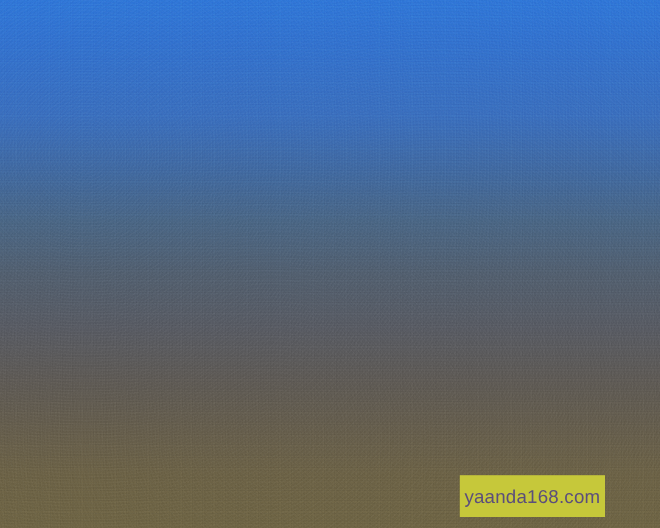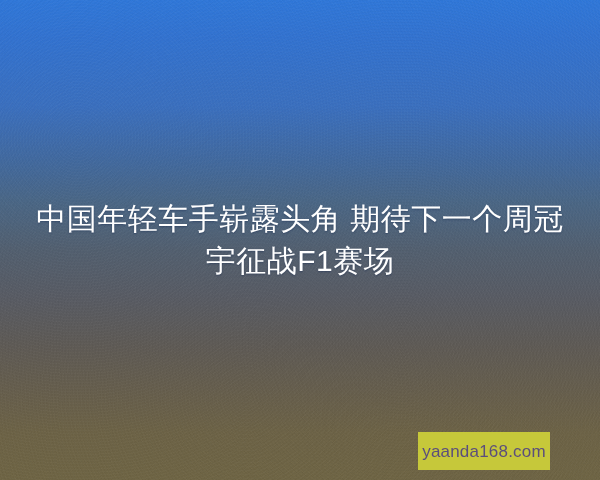--- a/index.html
+++ b/index.html
@@ -100,22 +100,18 @@
 </style>
 </head>
 <body>
 
 <div id="stage">
 
   <div class="bg-gradient"></div>
   <div class="bg-noise"></div>
   <div class="bg-noise2"></div>
 
-  <div class="headline">
-    <span class="headline-line">中国年轻车手崭露头角 期待下一个周冠</span>
-    <span class="headline-line">宇征战F1赛场</span>
-  </div>
 
   <div class="watermark">
     <span class="watermark-text">yaanda168.com</span>
   </div>
 
 </div>
 
 </body></html>

